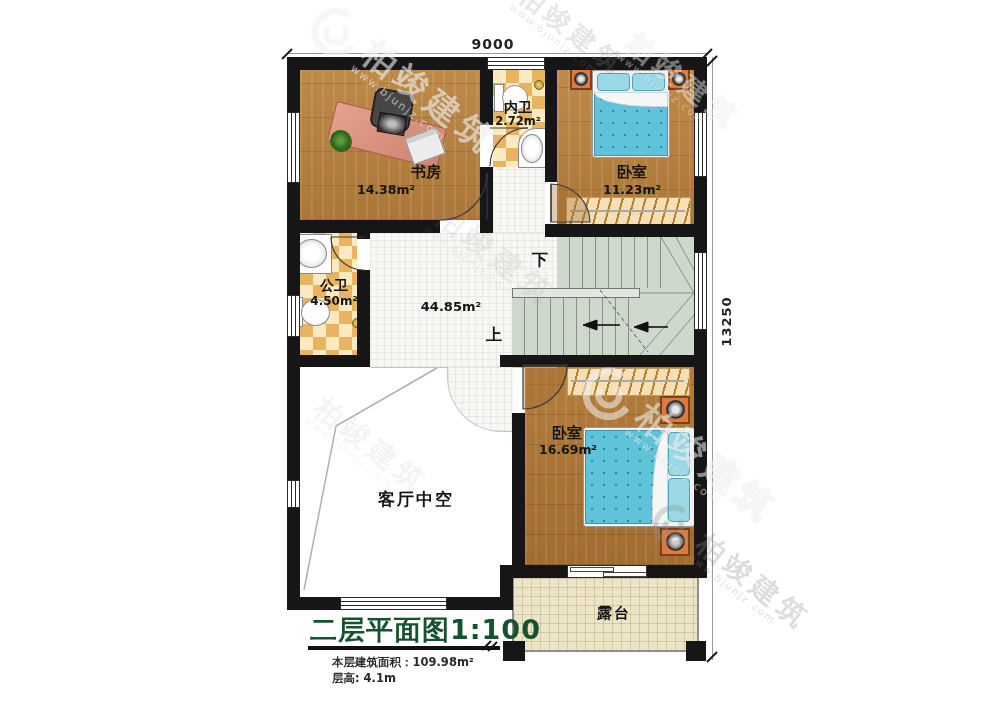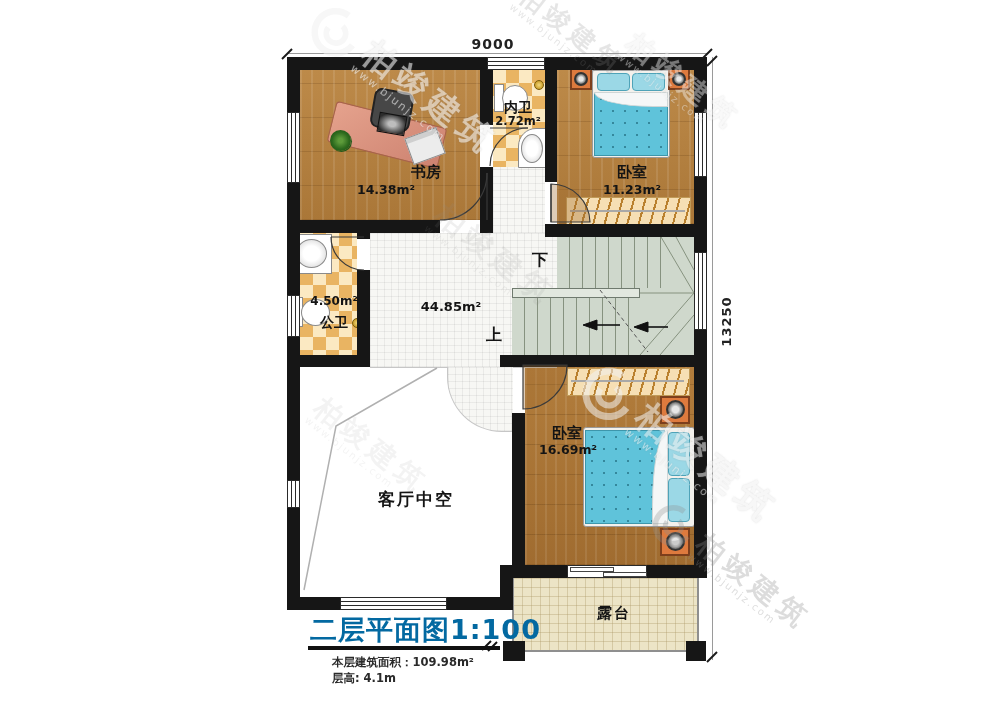--- a/index.html
+++ b/index.html
@@ -52,21 +52,21 @@
   .overlay{position:absolute;left:0;top:0;z-index:45;pointer-events:none;}
   
   .wm{position:absolute;z-index:60;display:flex;align-items:center;gap:8px;transform:rotate(38deg);pointer-events:none;}
   .wm .txt{display:flex;flex-direction:column;line-height:1.05;}
   .wm-brand{font-weight:700;letter-spacing:6px;}
   .wm-url{font-weight:400;letter-spacing:2px;}
   .wm.gray{color:#8e8e8e;}
   .wm.light{color:#f2f2f2;text-shadow:0 0 2px rgba(120,120,120,.45);}
   .wm-logo{flex:0 0 auto;}
   
-  .tb-title{position:absolute;z-index:40;color:#0369a1;font-weight:600;letter-spacing:1px;white-space:nowrap;}
+  .tb-title{position:absolute;z-index:40;color:#14532d;font-weight:600;letter-spacing:1px;white-space:nowrap;}
   .tb-rule{position:absolute;z-index:40;background:#111;}
   .tb-sub{position:absolute;z-index:40;color:#2a2a2a;font-weight:600;white-space:nowrap;}
 </style>
 </head>
 <body>
 
 <div id="canvas">
 
   <div class="wood" style="left:300px;top:70px;width:180px;height:150px;"></div>
   <div class="checker" style="left:493px;top:70px;width:52px;height:97px;"></div>
@@ -228,21 +228,21 @@
   <div class="dimline" style="left:712px;top:57px;width:1px;height:603px;"></div>
   <div class="dim" style="left:463px;top:36px;width:60px;text-align:center;font-size:14px;">9000</div>
   <div class="dim" style="left:696px;top:314px;width:60px;text-align:center;font-size:13px;transform:rotate(-90deg);">13250</div>
 
   <div class="lbl" style="left:386px;top:165px;font-size:15px;margin-left:40px;">书房</div>
   <div class="lbl" style="left:386px;top:184px;font-size:12.5px;">14.38m²</div>
   <div class="lbl" style="left:518px;top:100px;font-size:14px;">内卫</div>
   <div class="lbl" style="left:518px;top:116px;font-size:11.5px;">2.72m²</div>
   <div class="lbl" style="left:632px;top:165px;font-size:15px;">卧室</div>
   <div class="lbl" style="left:632px;top:184px;font-size:12.5px;">11.23m²</div>
-  <div class="lbl" style="left:334px;top:278px;font-size:14px;margin-top:37px;">公卫</div>
+  <div class="lbl" style="left:334px;top:278px;font-size:14px;">公卫</div>
   <div class="lbl" style="left:334px;top:295px;font-size:12px;">4.50m²</div>
   <div class="lbl" style="left:451px;top:300px;font-size:13px;">44.85m²</div>
   <div class="lbl" style="left:540px;top:252px;font-size:16px;">下</div>
   <div class="lbl" style="left:494px;top:327px;font-size:16px;">上</div>
   <div class="lbl" style="left:567px;top:426px;font-size:15px;">卧室</div>
   <div class="lbl" style="left:568px;top:444px;font-size:12.5px;">16.69m²</div>
   <div class="lbl" style="left:416px;top:491px;font-size:17px;letter-spacing:2px;">客厅中空</div>
   <div class="lbl" style="left:614px;top:606px;font-size:15px;letter-spacing:2px;">露台</div>
 
   <div class="tb-title" style="left:310px;top:612px;font-size:27px;">二层平面图1:100</div>

